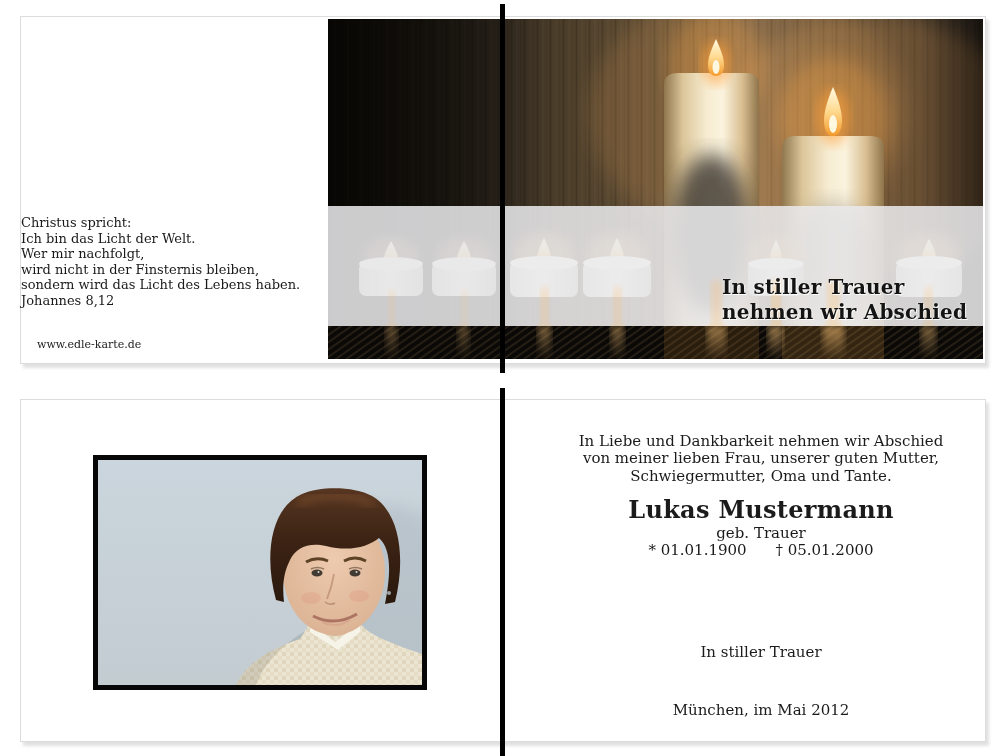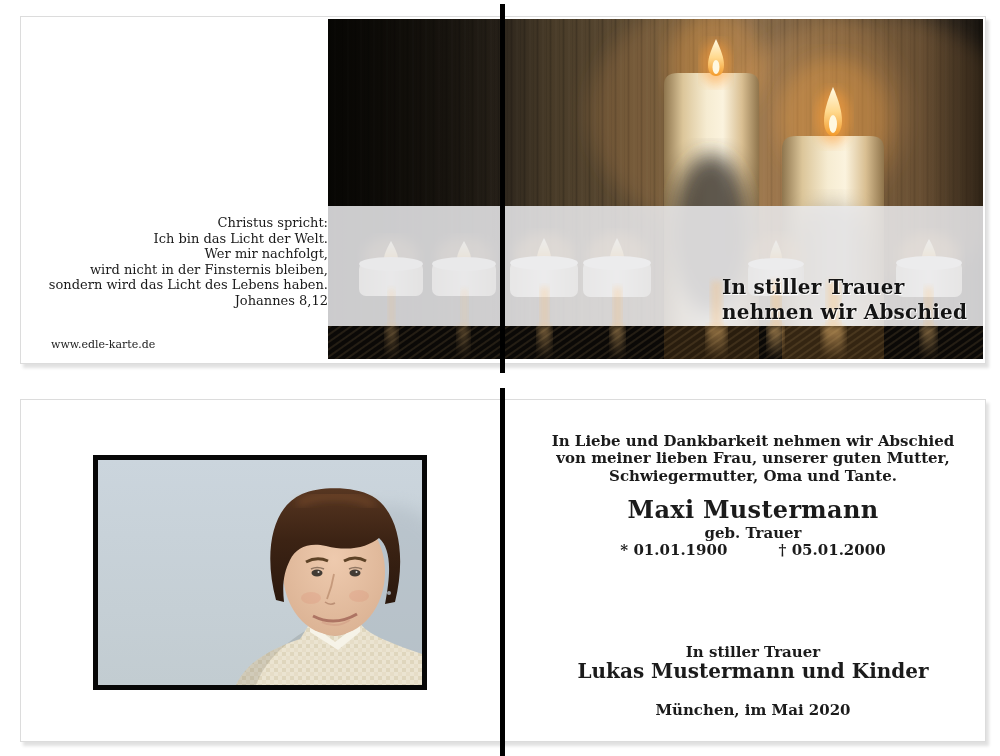--- a/index.html
+++ b/index.html
@@ -11,42 +11,42 @@
         box-shadow:3px 4px 3px rgba(0,0,0,.12);}
   .card-outside{left:20px;top:16px;width:964px;height:346px;}
   .card-inside{left:20px;top:399px;width:964px;height:341px;}
 
   .fold{position:absolute;left:500px;width:5px;background:#000;z-index:30;}
   .fold-top{top:4px;height:369px;}
   .fold-bottom{top:388px;height:368px;}
 
   
   .back-panel{position:absolute;left:0;top:0;width:307px;height:100%;background:#fff;}
-  .verse{position:absolute;top:198px;left:0;width:307px;text-align:right;
+  .verse{position:absolute;top:198px;left:0;width:307px;text-align:left;
          font-size:13px;line-height:15.6px;color:#1a1a1a;}
-  .website{position:absolute;top:321px;left:30px;font-size:11px;color:#222;}
+  .website{position:absolute;top:321px;left:16px;font-size:11px;color:#222;}
 
   
   .photo-wrap{position:absolute;left:307px;top:2px;width:655px;height:340px;overflow:hidden;}
   .photo-wrap svg{display:block;}
   .front-title{position:absolute;left:394px;top:256px;font-size:20px;font-weight:bold;
                line-height:25px;color:#141414;letter-spacing:.2px;
                text-shadow:1px 1px 0 rgba(255,255,255,.9),-1px 0 2px rgba(255,255,255,.45);}
 
   
   .photo-frame{position:absolute;left:72px;top:55px;width:324px;height:225px;
                border:5px solid #070707;background:#c8d2da;}
   .photo-frame svg{display:block;}
   .inside-right{position:absolute;left:484px;top:0;width:480px;height:100%;text-align:center;}
-  .inside-right>div{position:absolute;left:8px;width:100%;font-weight:bold;}
+  .inside-right>div{position:absolute;left:16px;width:100%;}
   .intro{top:33px;font-size:15px;line-height:17.4px;}
   .name{top:95px;font-size:24px;font-weight:bold;letter-spacing:.3px;}
   .maiden{top:124px;font-size:15px;}
   .dates{top:141px;font-size:15px;}
-  .dates span{margin:0 23px;white-space:nowrap;}
+  .dates span{margin:0 12px;white-space:nowrap;}
   .funeral{top:176px;font-size:15px;line-height:17.4px;}
   .closing{top:243px;font-size:15px;}
   .family{top:259px;font-size:20px;font-weight:bold;}
   .place{top:301px;font-size:15px;}
 </style>
 </head>
 <body>
 
 <div class="stage">
 
@@ -292,24 +292,23 @@
           <path d="M227 142 Q232 146 237 143" stroke="rgba(150,100,75,.5)" stroke-width="1.5" fill="none"></path>
           <path d="M215 156 Q237 167 259 154" stroke="#ad7463" stroke-width="3" fill="none"></path>
           <path d="M224 162 Q238 169 252 160" stroke="rgba(200,140,120,.35)" stroke-width="2" fill="none"></path>
           <circle cx="291" cy="133" r="2" fill="#9aa0a6"></circle>
         </g>
       </svg>
     </div>
 
     <div class="inside-right">
       <div class="intro">In Liebe und Dankbarkeit nehmen wir Abschied<br>von meiner lieben Frau, unserer guten Mutter,<br>Schwiegermutter, Oma und Tante.</div>
-      <div class="name">Maxi Mustermann</div>
+      <div class="name">Lukas Mustermann</div>
       <div class="maiden">geb. Trauer</div>
       <div class="dates">
         <span>* 01.01.1900</span>
         <span>† 05.01.2000</span>
       </div>
       <div class="closing">In stiller Trauer</div>
-      <div class="family">Lukas Mustermann und Kinder</div>
-      <div class="place">München, im Mai 2020</div>
+      <div class="place">München, im Mai 2012</div>
     </div>
   </section>
 </div>
 
 </body></html>

